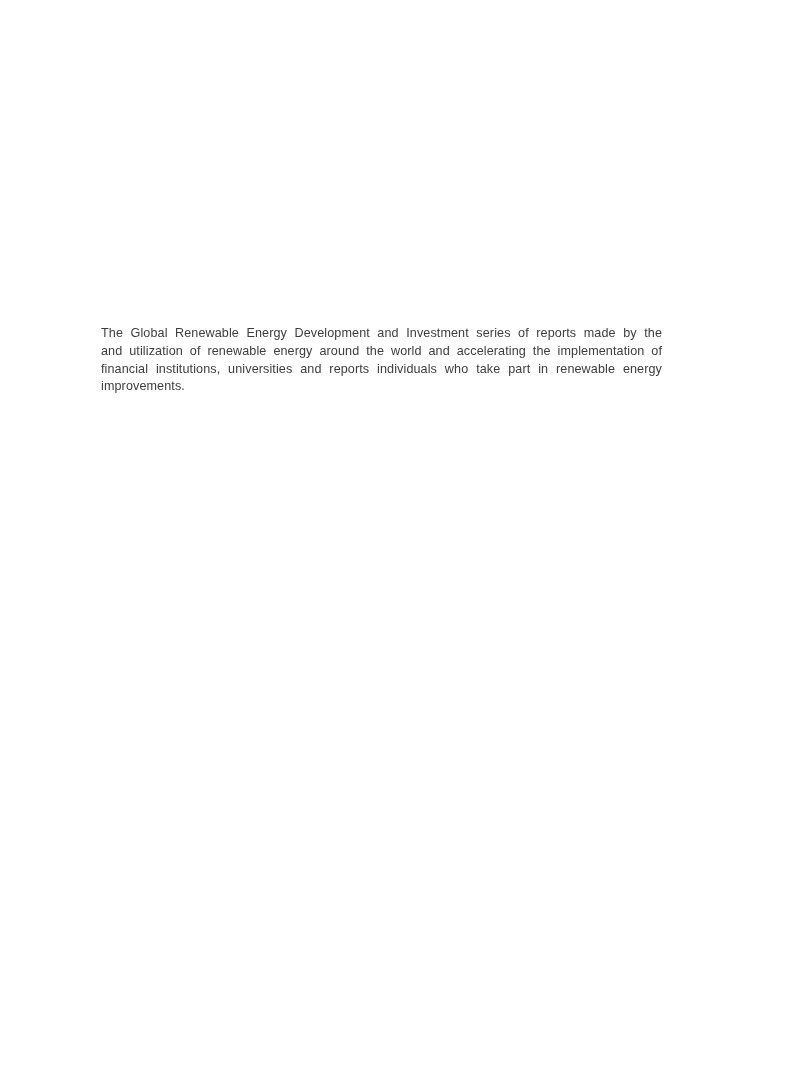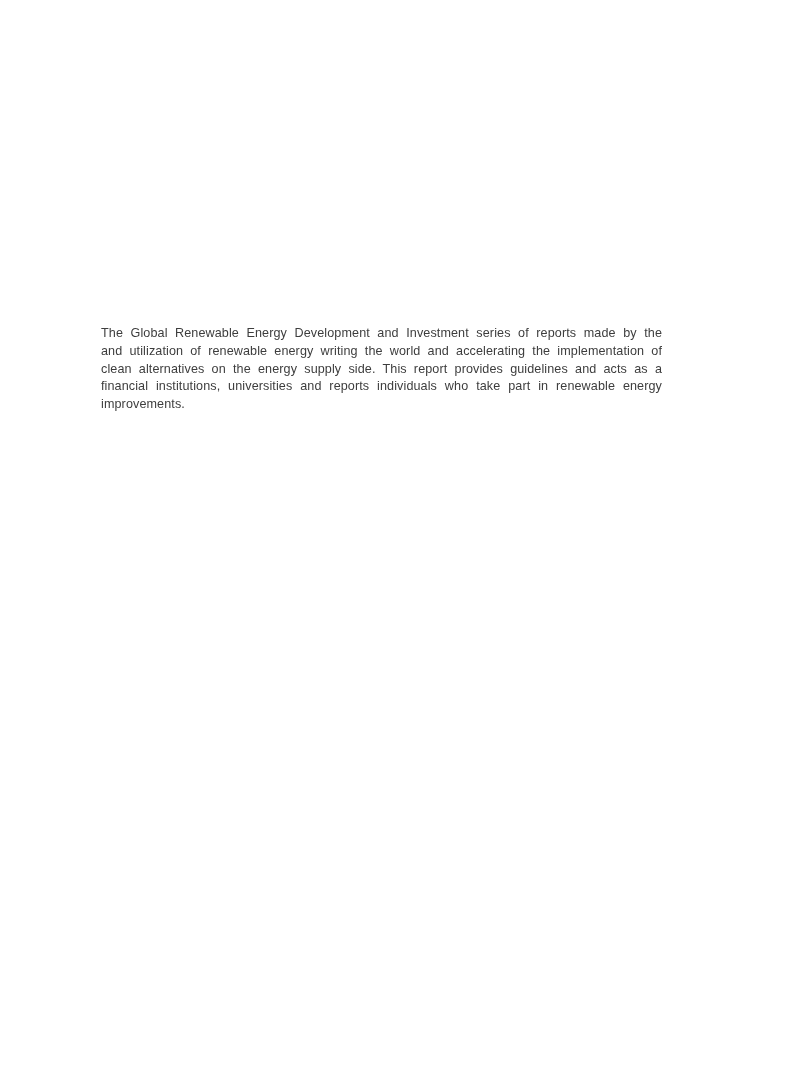--- a/index.html
+++ b/index.html
@@ -58,22 +58,21 @@
     margin-left: 48px;
   }
 </style>
 </head>
 <body>
 
 <div class="page">
 
   <div class="paragraph">
     <div class="pline">The Global Renewable Energy Development and Investment series of reports made by the</div>
-    <div class="pline">and utilization of renewable energy writing the world and accelerating the implementation of</div>
-    <div class="pline">clean alternatives on the energy supply side. This report provides guidelines and acts as a</div>
+    <div class="pline">and utilization of renewable energy around the world and accelerating the implementation of</div>
     <div class="pline">financial institutions, universities and reports individuals who take part in renewable energy</div>
     <div class="pline last">improvements.</div>
   </div>
 
   <div class="scan-artifact"></div>
 
   <div class="page-number">IV</div>
 
 </div>
 

